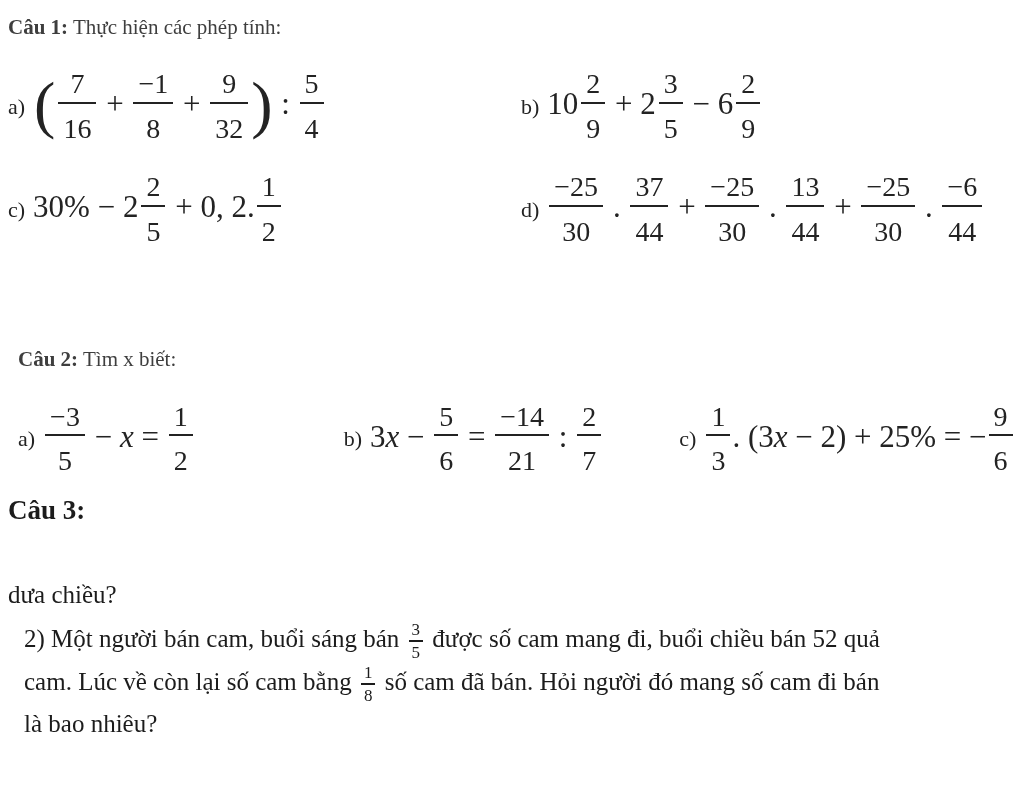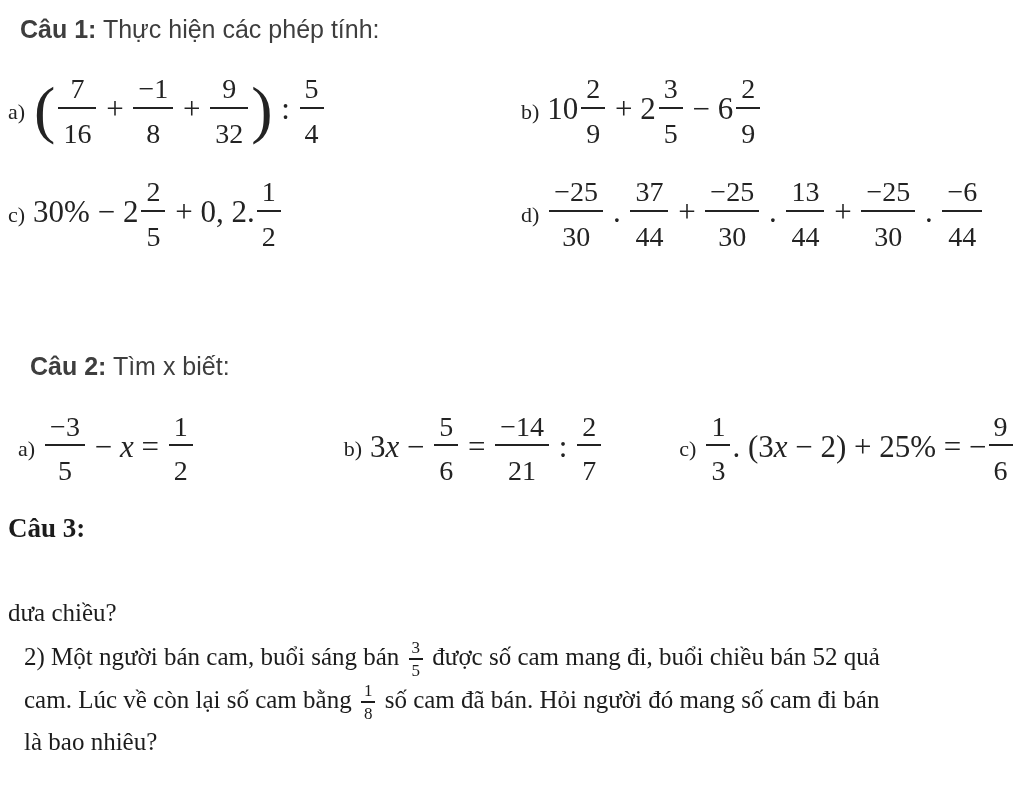--- a/index.html
+++ b/index.html
@@ -3,22 +3,22 @@
 <meta charset="utf-8">
 <style>
   html,body{margin:0;padding:0;}
   body{
     width:1024px;height:802px;background:var(--page-bg,#fff);
     overflow:hidden;box-sizing:border-box;padding:12px 14px 0 8px;
     font-family:"Liberation Serif",serif;
   }
   
   .heading-sans{
-    font-family:Liberation Sans, sans-serif;
-    font-size:25px;line-height:1.25;color:var(--heading-color,#3e3e3e);margin-left:12px;
+    font-family:Liberation Serif, serif;
+    font-size:21px;line-height:1.25;color:var(--heading-color,#3e3e3e);
   }
   .heading-sans .bold{font-weight:700;}
   .heading-serif{
     font-family:"Liberation Serif",serif;
     font-size:27px;font-weight:700;color:var(--body-color,#1c1c1c);line-height:1.2;
   }
   
   .eq-row{display:flex;align-items:center;}
   .eq-col{display:flex;align-items:center;box-sizing:border-box;}
   .w50{width:50%;}
@@ -53,21 +53,21 @@
   .para .mfrac{margin:0 3px;}
   .para .mfrac .num,.para .mfrac .den{font-size:17px;}
   .para .mfrac .num{padding:0 3px 2px;}
   .para .mfrac .den{border-top-width:2px;padding:2px 3px 0;}
   
   #cau1-heading{margin-top:2px;}
   #cau1-row1{margin-top:30px;}
   #cau1-row2{margin-top:30px;}
   #cau2-heading{margin-top:100px;padding-left:10px;}
   #cau2-row{margin-top:30px;}
-  #cau3-heading{margin-top:26px;}
+  #cau3-heading{margin-top:18px;}
   #cau3-p1{margin:8px 0 0 0;}
   #cau3-p2{margin:4px 0 0 16px;}
 </style>
 </head>
 <body>
 
 <div id="cau1-heading" class="heading-sans"><span class="bold">Câu 1:</span><span> Thực hiện các phép tính:</span></div>
 
 <div id="cau1-row1" class="eq-row">
   <div class="eq-col w50">

